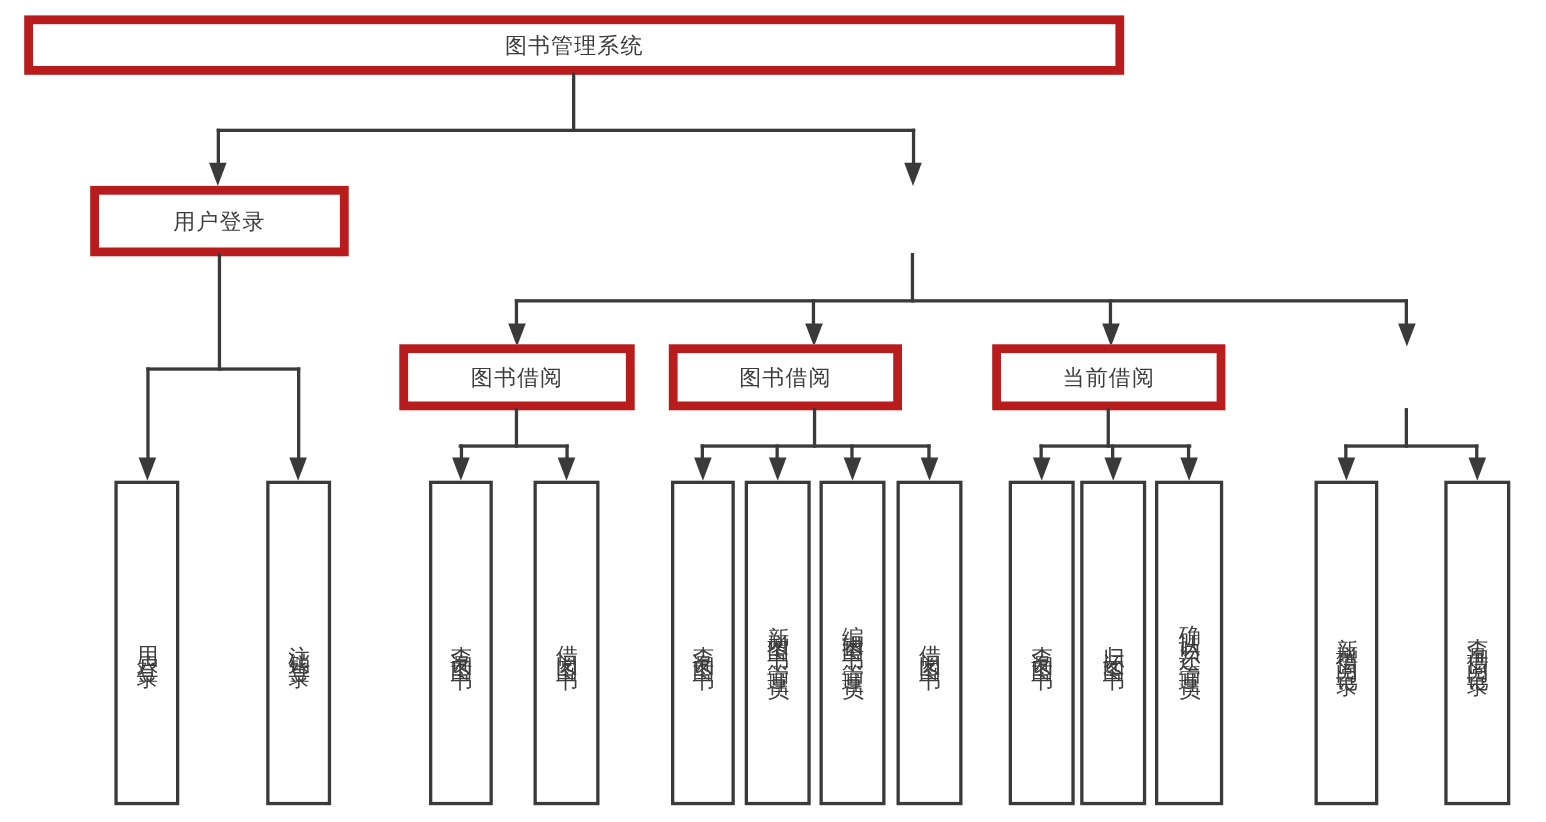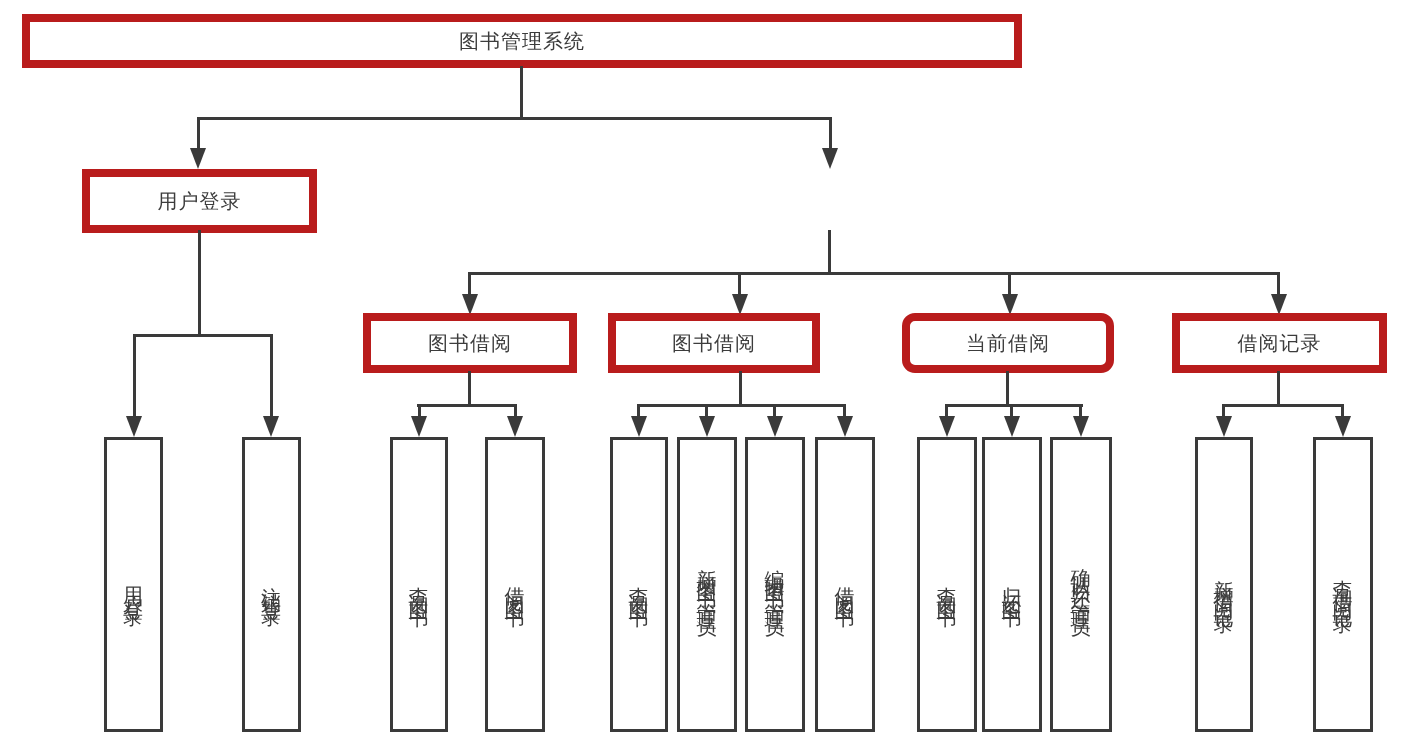--- a/index.html
+++ b/index.html
@@ -90,25 +90,22 @@
   <div class="ah" style="left:732px; top:294px;"></div>
   <div class="ah" style="left:1002px; top:294px;"></div>
   <div class="ah" style="left:1271px; top:294px;"></div>
 
   <div class="hbox" style="left:363px; top:313px; width:214px; height:60px;">
     <span>图书借阅</span>
   </div>
   <div class="hbox" style="left:608px; top:313px; width:212px; height:60px;">
     <span>图书借阅</span>
   </div>
-  <div class="hbox" style="left:902px; top:313px; width:212px; height:60px;border-radius:13px;">
+  <div class="hbox" style="left:902px; top:313px; width:212px; height:60px;">
     <span>当前借阅</span>
-  </div>
-  <div class="hbox" style="left:1172px; top:313px; width:215px; height:60px;">
-    <span>借阅记录</span>
   </div>
 
   <div class="vl" style="left:468px; top:371px; height:36px;"></div>
   <div class="hl" style="left:417px; top:404px; width:100px;"></div>
   <div class="vl" style="left:418px; top:404px; height:16px;"></div>
   <div class="vl" style="left:514px; top:404px; height:16px;"></div>
   <div class="ah" style="left:411px; top:416px;"></div>
   <div class="ah" style="left:507px; top:416px;"></div>
 
   <div class="vl" style="left:739px; top:371px; height:36px;"></div>

